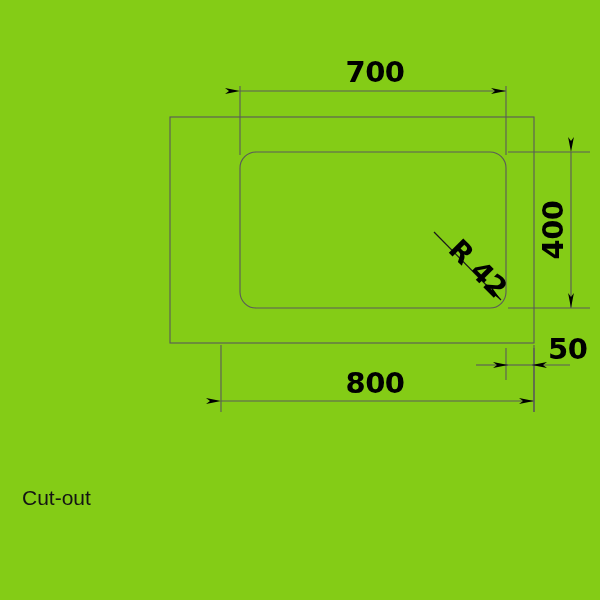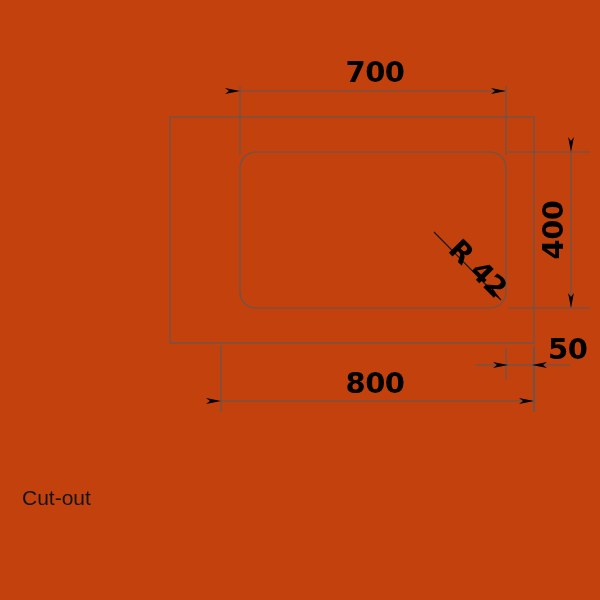--- a/index.html
+++ b/index.html
@@ -11,21 +11,21 @@
     width: 600px;
     height: 600px;
     overflow: hidden;
     font-family: "Liberation Sans", sans-serif;
     position: relative;
   }
   #drawing-root {
     position: relative;
     width: 600px;
     height: 600px;
-    background: #c2410c;
+    background: #84cc16;
   }
   svg#tech-drawing {
     display: block;
     width: 600px;
     height: 600px;
   }
   .geom {
     fill: none;
     stroke: #5a5a5a;
     stroke-width: 1.1;

